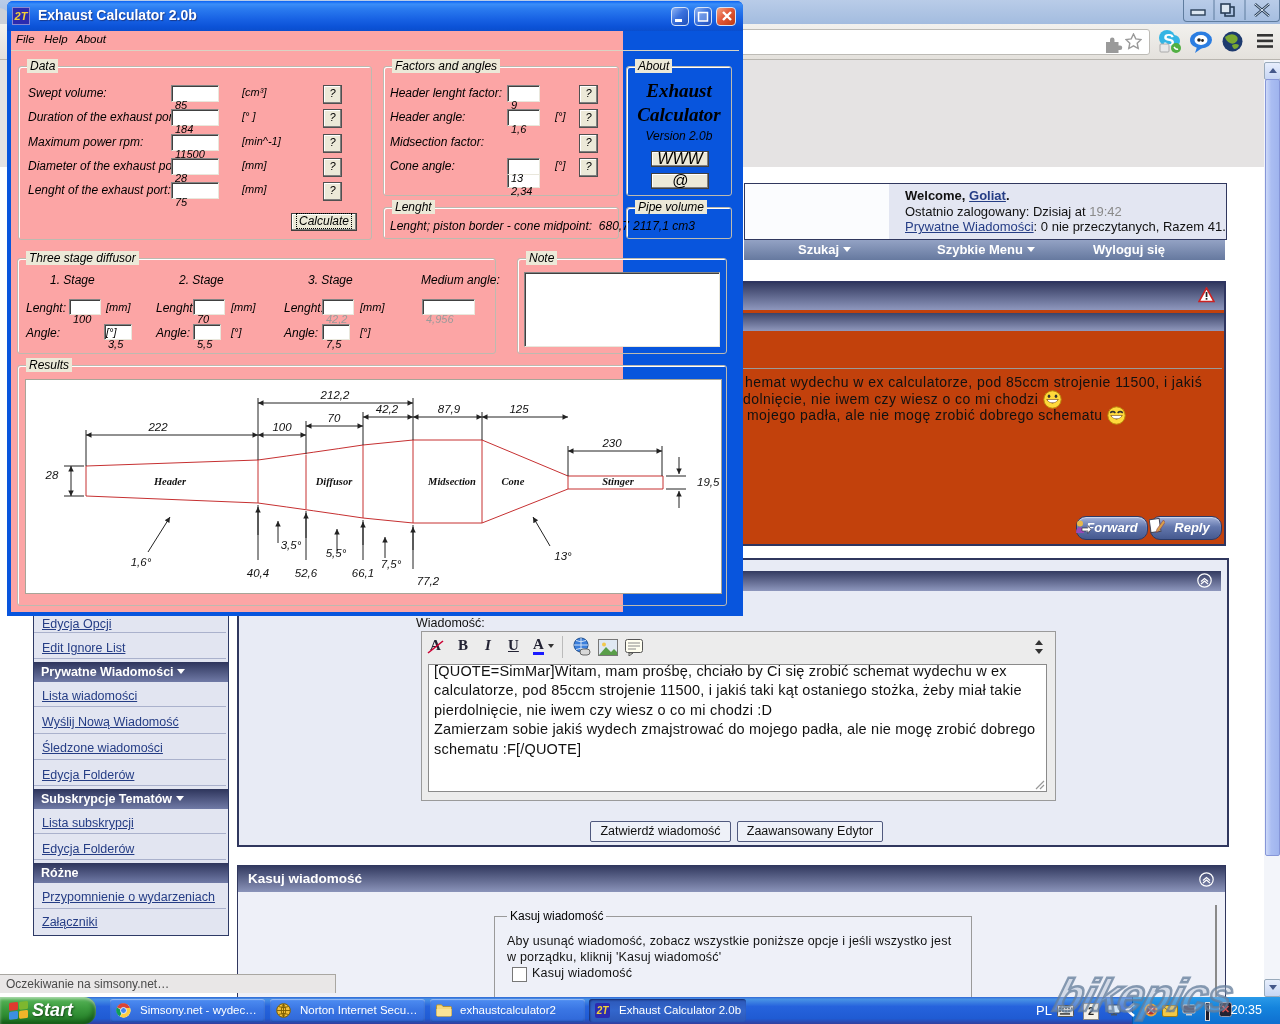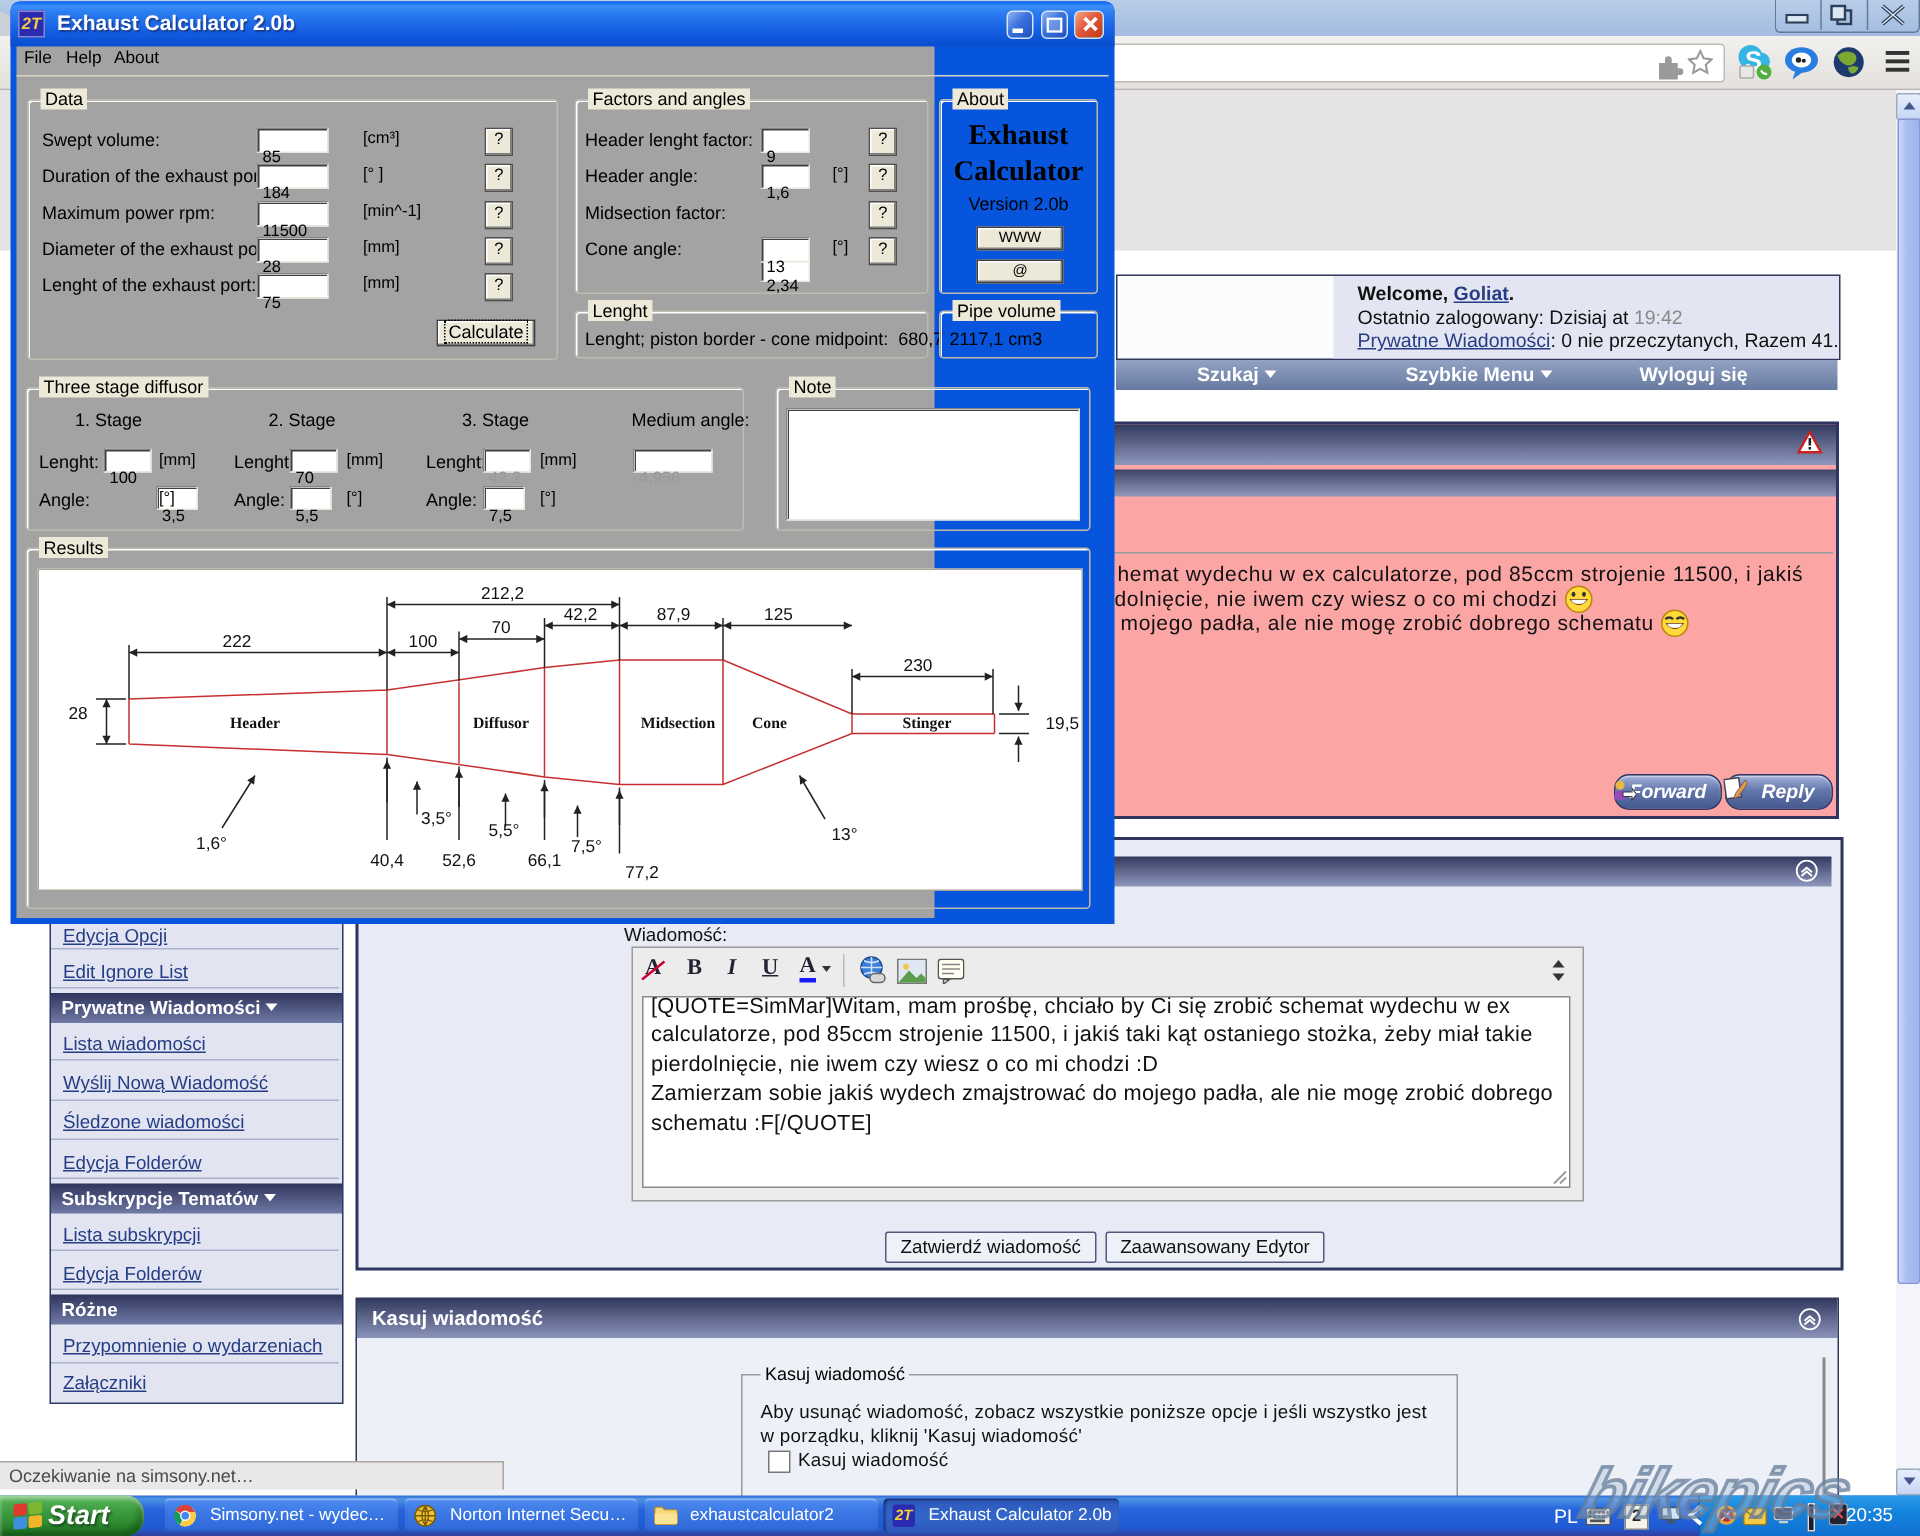--- a/index.html
+++ b/index.html
@@ -44,40 +44,40 @@
     background:linear-gradient(#3168d5,#4993e5 8%,#2663dd 35%,#1f5bd3 80%,#333f9d);}
   .tbtn{position:absolute;top:2px;height:23px;border-radius:3px;color:#fff;font-size:11.5px;
     background:linear-gradient(#4e8df2,#3a76e4 45%,#2f67d8);box-shadow:inset 0 1px 1px rgba(255,255,255,.45), inset 0 -1px 2px rgba(0,0,30,.3);
     line-height:23px;white-space:nowrap;overflow:hidden;}
   #tray{position:absolute;right:0;top:0;width:147px;height:27px;
     background:linear-gradient(#2a9ae8,#1584dd 40%,#0f6fd0);border-left:1px solid #0a57a8;}
   
   #calc{left:7px;top:1px;width:736px;height:615px;z-index:10;}
   #calcframe{position:absolute;left:0;top:0;width:736px;height:615px;
     background:#0855dd;border-radius:6px 6px 0 0;}
-  #calcbody{position:absolute;left:4px;top:30px;width:612px;height:581px;background:#a3a3a3;}
+  #calcbody{position:absolute;left:4px;top:30px;width:612px;height:581px;background:#fca5a5;font-style:italic;}
   #calctitle{position:absolute;left:0;top:0;width:736px;height:30px;border-radius:6px 6px 0 0;
     background:linear-gradient(#0a62f4,#3b8ef8 10%,#2b7cf0 25%,#1862e4 60%,#0c53d8 85%,#0a4ecd);
     color:#fff;font-weight:bold;font-size:14px;}
   .gbox{position:absolute;border:1px solid #bdbab0;border-radius:3px;box-shadow:1px 1px 0 #fff inset;}
   .glab{position:absolute;top:-8px;left:8px;background:#ece9d8;padding:0 3px;font-size:12px;}
   .fld{position:absolute;background:#fff;border-top:1px solid #848484;border-left:1px solid #848484;
     border-bottom:1px solid #e9e7dc;border-right:1px solid #e9e7dc;box-shadow:inset 1px 1px 0 #404040;
     font-size:11px;padding:13px 0 0 3px;box-sizing:border-box;}
   .qbtn{position:absolute;width:17px;height:17px;background:#ece9d8;border:1px solid #505050;
     box-shadow:inset -1px -1px 0 #808080, inset 1px 1px 0 #fff;
     font-size:11px;text-align:center;line-height:15px;}
   .unit{position:absolute;font-size:11px;}
   .clabel{position:absolute;font-size:12px;white-space:nowrap;}
   .wctl{position:absolute;top:6px;width:18px;height:19px;border:1px solid #d6e4f8;border-radius:4px;box-sizing:border-box;}
   .trid{display:inline-block;width:0;height:0;border-left:4px solid transparent;border-right:4px solid transparent;border-top:5px solid #fff;vertical-align:2px;}
   .triu{display:inline-block;width:0;height:0;border-left:4px solid transparent;border-right:4px solid transparent;border-bottom:5px solid #44588a;}
   .trid2{display:inline-block;width:0;height:0;border-left:4px solid transparent;border-right:4px solid transparent;border-top:5px solid #44588a;}
   .abtn{position:absolute;width:56px;height:14px;background:#ece9d8;border:1px solid #404040;
-    box-shadow:inset -1px -1px 0 #808080, inset 1px 1px 0 #fff;font-size:10px;text-align:center;line-height:13px;}
+    box-shadow:inset -1px -1px 0 #808080, inset 1px 1px 0 #fff;font-size:16px;text-align:center;line-height:13px;}
 </style>
 </head>
 <body>
 
 <div class="abs" id="titlebar">
   <svg width="10" height="24" style="position:absolute;left:0;top:8px" viewBox="0 0 10 24">
       <circle cx="-1" cy="11" r="11" fill="#ccd0d8"></circle>
     </svg>
   <div style="position:absolute;left:1183px;top:0;width:95px;height:21px;border:1px solid #5f7c9e;border-top:none;border-radius:0 0 4px 4px;"></div>
   <svg width="96px" height="20" style="position:absolute;left:1183px;top:0" viewBox="0 0 96 20">
@@ -144,21 +144,21 @@
     </div>
   </div>
 
   <div class="abs" style="left:744px;top:240px;width:481px;height:20px;background:linear-gradient(#93a2c4,#66799f);
      color:#fff;font-weight:bold;font-size:13px;line-height:20px;">
     <span style="position:absolute;left:54px;">Szukaj <span class="trid"></span></span>
     <span style="position:absolute;left:193px;">Szybkie Menu <span class="trid"></span></span>
     <span style="position:absolute;left:349px;">Wyloguj się</span>
   </div>
 
-  <div class="abs" style="left:500px;top:283px;width:724px;height:261px;background:#fca5a5;box-shadow:0 0 0 2px #2e3560;">
+  <div class="abs" style="left:500px;top:283px;width:724px;height:261px;background:#c2410c;box-shadow:0 0 0 2px #2e3560;">
     <div style="position:absolute;left:0;top:0;width:724px;height:27px;background:linear-gradient(#333a60,#8e97bd);">
       <svg width="17" height="16" style="position:absolute;right:9px;top:4px" viewBox="0 0 17 16">
         <path d="M8.5 1 L16 14.5 L1 14.5 Z" fill="#fff" stroke="#cc2222" stroke-width="1.6"></path>
         <rect x="7.7" y="5" width="1.7" height="5" fill="#222"></rect>
           <rect x="7.7" y="11" width="1.7" height="1.7" fill="#222"></rect>
       </svg>
     </div>
     <div style="position:absolute;left:0;top:30px;width:724px;height:18px;background:linear-gradient(#3c4469,#9098bc);"></div>
     <div style="position:absolute;left:2px;top:85px;width:720px;height:1px;background:#9a9a9a;"></div>
     <div class="mline" style="left:245px;top:91px;">hemat wydechu w ex calculatorze, pod 85ccm strojenie 11500, i jakiś</div>

